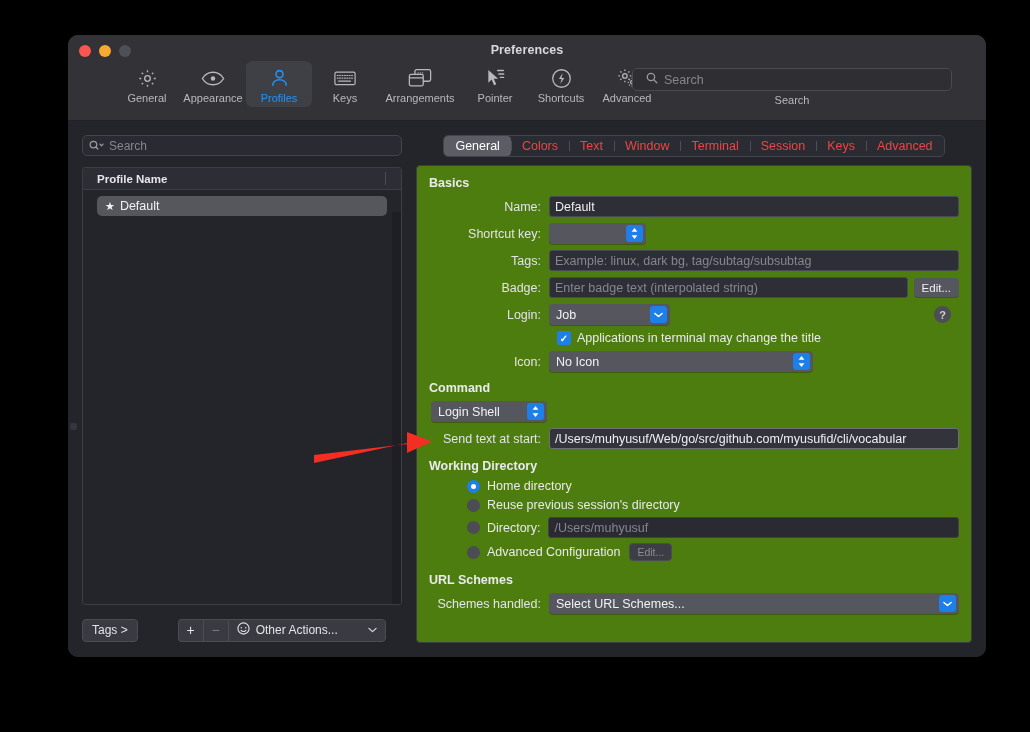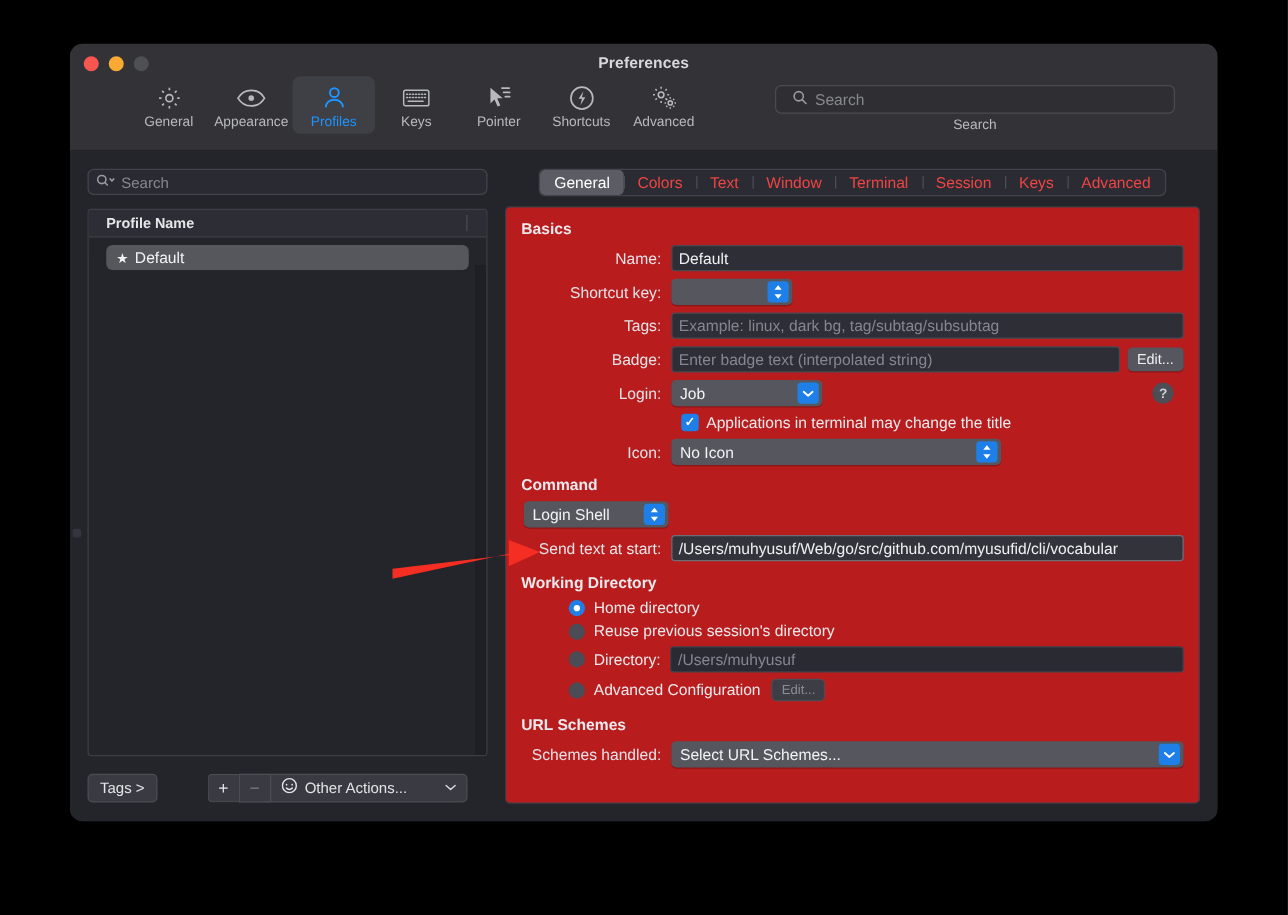--- a/index.html
+++ b/index.html
@@ -7,21 +7,21 @@
   body {
     width:1030px; height:732px;
     background:#000;
     font-family:"Liberation Sans", sans-serif;
     overflow:hidden;
     -webkit-font-smoothing: antialiased;
   }
 
   
   #window {
-    position:absolute; left:56px; top:35px;
+    position:absolute; left:68px; top:35px;
     width:918px; height:622px;
     background:#2b2b30;
     border-radius:10px;
     box-shadow:0 14px 40px rgba(0,0,0,0.75);
     overflow:hidden;
   }
 
   
   .toolbar {
     position:absolute; left:0; top:0; width:100%; height:86px;
@@ -145,21 +145,21 @@
   }
   .tab {
     height:100%; display:flex; align-items:center; padding:0 11px;
     font-size:12.5px; color:#ef4444; position:relative;
   }
   .tab.active { background:#5c5d64; color:#ffffff; border-radius:4px; }
   .tab .divider { position:absolute; left:0; top:5px; bottom:5px; width:1px; background:#4d4e55; }
 
   .panel {
     position:absolute; left:0; top:30px; right:0; bottom:0;
-    border:1px solid #3d3e45; border-radius:4px; background:#b91c1c;
+    border:1px solid #3d3e45; border-radius:4px; background:#4d7c0f;
     padding:10px 12px;
     overflow:hidden;
   }
 
   .sec-title {
     font-size:12.5px; font-weight:bold; color:#eaeaee; margin:0 0 6px 0;
   }
   .frow { display:flex; align-items:center; margin-bottom:6px; }
   .flabel {
     width:120px; text-align:right; padding-right:8px;
@@ -286,20 +286,33 @@
           <svg width="22" height="17" viewBox="0 0 24 17" fill="none" stroke="#b8b9be" stroke-width="1.3">
             <rect x="1" y="1.6" width="22" height="13.6" rx="1.6"></rect>
             <path d="M3.6 5.2h.9M6.2 5.2h.9M8.8 5.2h.9M11.4 5.2h.9M14 5.2h.9M16.6 5.2h.9M19.2 5.2h.9
                      M3.6 8h.9M6.2 8h.9M8.8 8h.9M11.4 8h.9M14 8h.9M16.6 8h.9M19.2 8h.9
                      M5 11.3h13" stroke-linecap="round"></path>
           </svg>
         </span>
         <span class="tb-label">Keys</span>
       </div>
 
+      <div class="tb-item wide">
+        <span class="tb-ico">
+          <svg width="24" height="20" viewBox="0 0 26 21" fill="none" stroke="#b8b9be" stroke-width="1.4">
+            <rect x="7.5" y="1.5" width="17" height="12.5" rx="1.8"></rect>
+            <rect x="1.5" y="6.5" width="15" height="12.5" rx="1.8" fill="#323237"></rect>
+            <path d="M1.5 10.4h15"></path>
+            <circle cx="11" cy="5" r=".7" fill="#b8b9be" stroke="none"></circle>
+            <circle cx="13.4" cy="5" r=".7" fill="#b8b9be" stroke="none"></circle>
+            <circle cx="15.8" cy="5" r=".7" fill="#b8b9be" stroke="none"></circle>
+          </svg>
+        </span>
+        <span class="tb-label">Arrangements</span>
+      </div>
 
       <div class="tb-item">
         <span class="tb-ico">
           <svg width="21" height="21" viewBox="0 0 22 22" fill="none" stroke="#b8b9be" stroke-width="1.5">
             <path d="M3.5 2.2v13.2l3.4-3.3 2.6 6 2.3-1-2.6-5.9h4.6z" fill="#b8b9be" stroke="none"></path>
             <path d="M13.2 2.6h6M14.6 6.2h5M16 9.8h3.6" stroke-linecap="round"></path>
           </svg>
         </span>
         <span class="tb-label">Pointer</span>
       </div>

